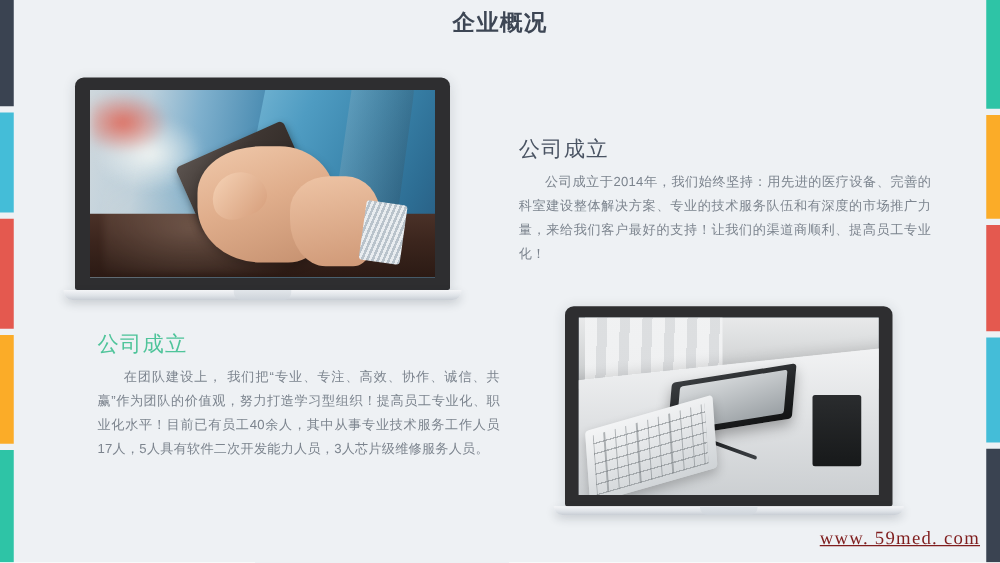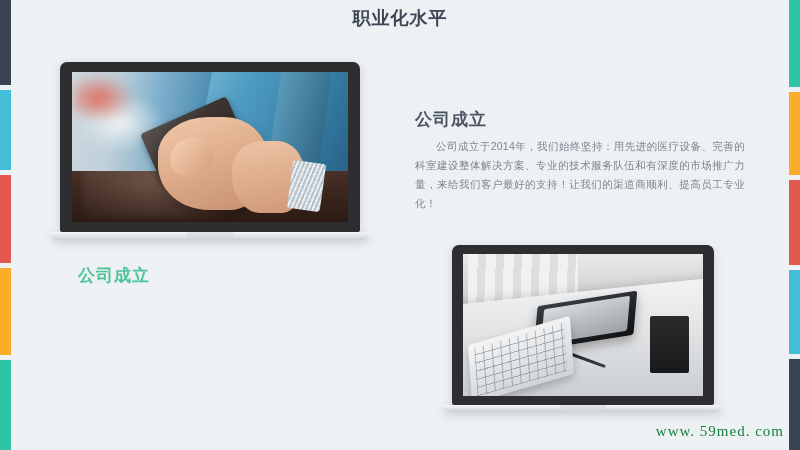--- a/index.html
+++ b/index.html
@@ -223,21 +223,21 @@
   .pd-chair {
     position:absolute; right: 6%; top: 44%; width: 16%; height: 40%;
     background: linear-gradient(180deg,#2a2c2e,#17191a);
     border-radius: 2px;
   }
 
   
   .block { position: absolute; }
   .block h2 {
     margin: 0 0 6px 0;
-    font-weight: bold;
+    font-weight: normal;
     letter-spacing: 1px;
   }
   .h-dark { font-size: 17px; color: #4a5463; }
   .h-green { font-size: 17px; color: #4fc49a; }
   .body-text {
     margin: 0;
     font-size: 10.5px;
     line-height: 19px;
     color: #7c848e;
     text-indent: 21px;
@@ -245,22 +245,23 @@
     letter-spacing: .2px;
   }
 
   
   .watermark {
     position: absolute;
     right: 16px;
     bottom: 10px;
     font-family: "Liberation Serif", "DejaVu Serif", serif;
     font-size: 15px;
-    color: #15803d;
+    color: #7f1d1d;
     letter-spacing: 1px;
+    text-decoration: underline;
   }
 </style>
 </head>
 <body>
 
 <div id="slide">
 
   <div>
     <div class="edge-bar edge-left" style="top:0px;   height:85px; background:#3a4351;"></div>
     <div class="edge-bar edge-left" style="top:90px;  height:80px; background:#44bdd8;"></div>
@@ -271,21 +272,21 @@
 
   <div>
     <div class="edge-bar edge-right" style="top:0px;   height:87px; background:#2ec4a6;"></div>
     <div class="edge-bar edge-right" style="top:92px;  height:83px; background:#fbac28;"></div>
     <div class="edge-bar edge-right" style="top:180px; height:85px; background:#e4594f;"></div>
     <div class="edge-bar edge-right" style="top:270px; height:84px; background:#44bdd8;"></div>
     <div class="edge-bar edge-right" style="top:359px; height:91px; background:#3a4351;"></div>
   </div>
 
   <div class="header">
-    <div class="slide-title">职业化水平</div>
+    <div class="slide-title">企业概况</div>
   </div>
 
   <div class="laptop" style="left:60px; top:62px; width:300px;">
     <div class="lid" style="width:300px; height:170px; padding:10px 12px; box-sizing:border-box;">
       <div class="screen" style="left:12px; top:10px; right:12px; bottom:10px;">
         <div class="photo-phone">
           <div class="pp-bg"></div>
           <div class="pp-blur-lights"></div>
           <div class="pp-shirt"></div>
           <div class="pp-shirt-fold"></div>
@@ -328,17 +329,18 @@
     </div>
   </div>
 
   <div class="block" style="left:415px; top:108px; width:330px;">
     <h2 class="h-dark">公司成立</h2>
     <p class="body-text">公司成立于2014年，我们始终坚持：用先进的医疗设备、完善的科室建设整体解决方案、专业的技术服务队伍和有深度的市场推广力量，来给我们客户最好的支持！让我们的渠道商顺利、提高员工专业化！</p>
   </div>
 
   <div class="block" style="left:78px; top:264px; width:322px;">
     <h2 class="h-green">公司成立</h2>
+    <p class="body-text">在团队建设上， 我们把“专业、专注、高效、协作、诚信、共赢”作为团队的价值观，努力打造学习型组织！提高员工专业化、职业化水平！目前已有员工40余人，其中从事专业技术服务工作人员17人，5人具有软件二次开发能力人员，3人芯片级维修服务人员。</p>
   </div>
 
   <div class="watermark">www. 59med. com</div>
 
 </div>
 
 </body></html>

